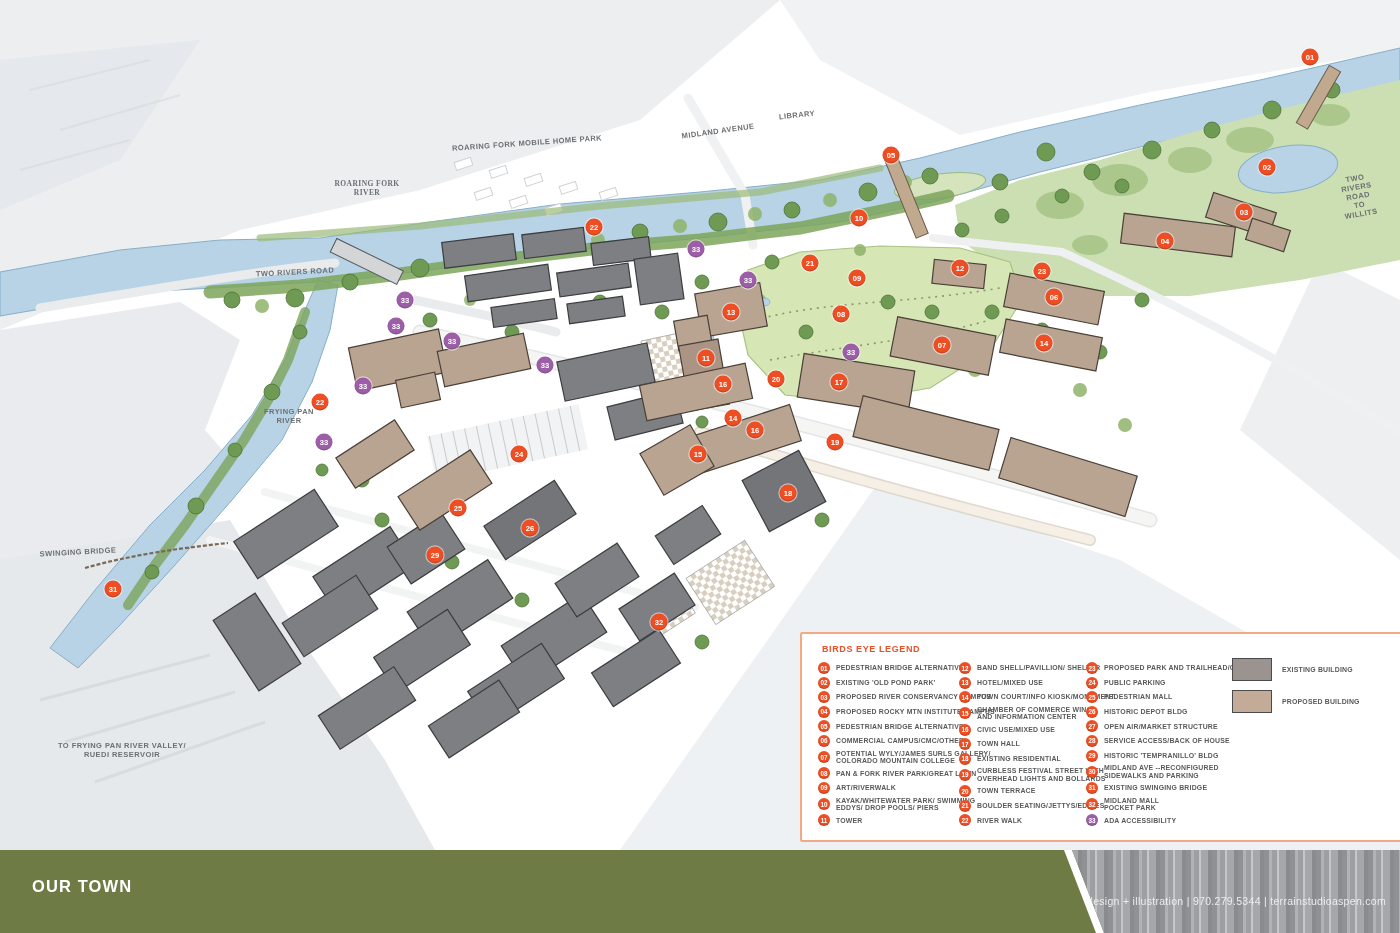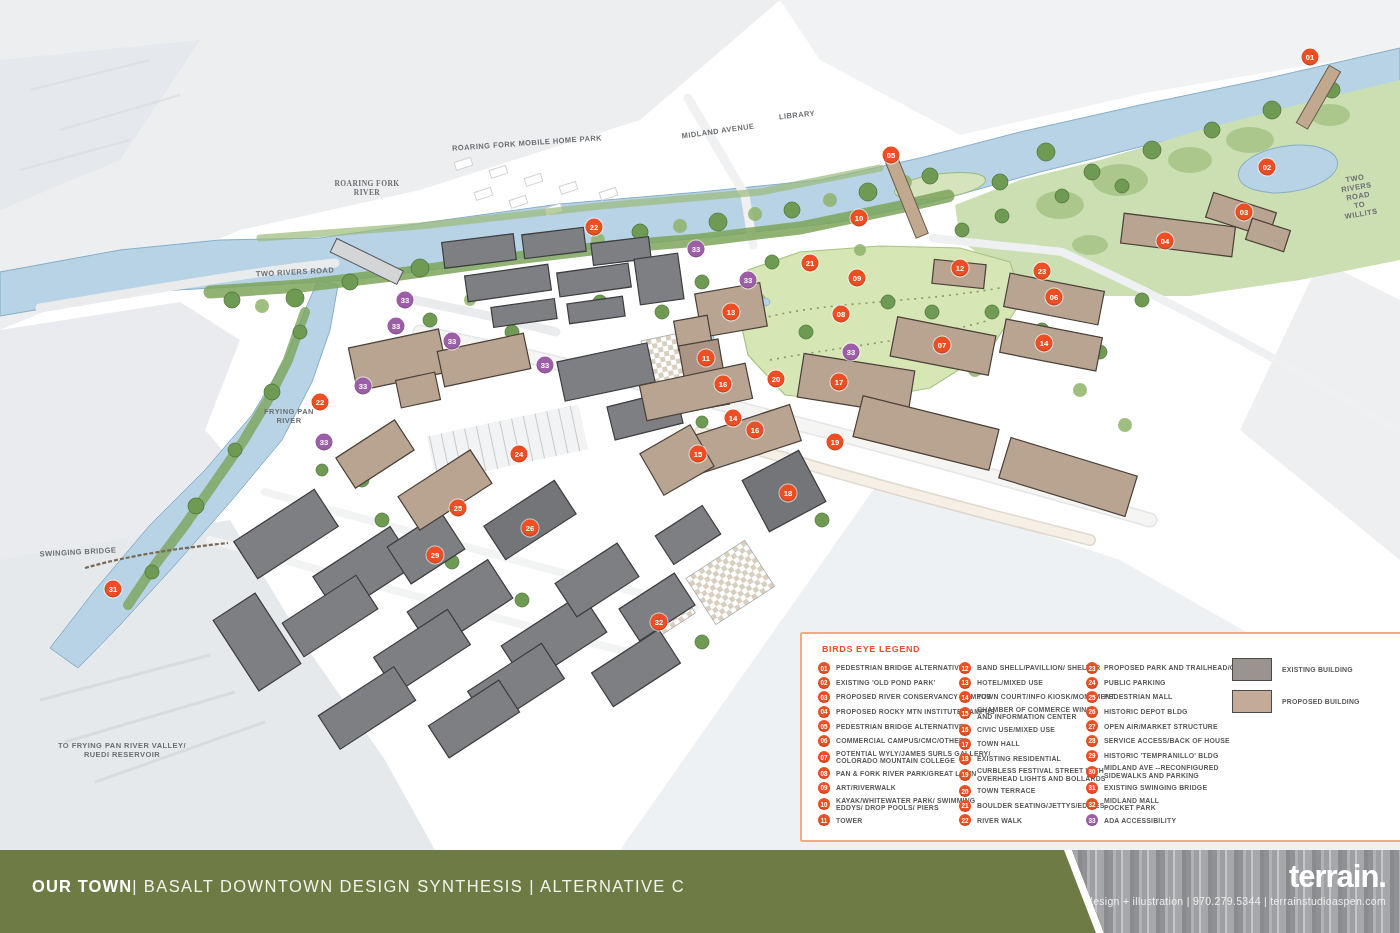--- a/index.html
+++ b/index.html
@@ -35,21 +35,21 @@
                     line-height:7.6px;white-space:pre-line;}
   .legend-swatches{position:absolute;left:430px;top:24px;display:flex;flex-direction:column;}
   .swatch-row{display:flex;align-items:center;margin-bottom:9px;}
   .swatch{width:38px;height:21px;border:1.6px solid #4b4b4d;margin-right:10px;}
   .swatch-label{font-size:6.9px;font-weight:bold;color:#58595b;letter-spacing:.2px;}
 
   
   .footer{position:absolute;left:0;top:850px;width:1400px;height:83px;background:#6e7b44;}
   .footer-left{position:absolute;left:32px;top:0;height:100%;display:flex;
                align-items:center;padding-bottom:10px;box-sizing:border-box;}
-  .ft-bold{color:#ffffff;font-size:16.5px;font-weight:bold;letter-spacing:1.1px;}
+  .ft-bold{color:#ffffff;font-size:16.5px;font-weight:bold;letter-spacing:1.1px;margin-right:7px;}
   .ft-rest{color:#f2f3ec;font-size:16.5px;font-weight:normal;letter-spacing:1.4px;}
   .footer-right{position:absolute;left:1056px;top:0;width:344px;height:83px;
       background:
         repeating-linear-gradient(90deg,#8f9194 0 5px,#b0b2b5 5px 8px,#9d9fa2 8px 13px,
                                   #c4c6c8 13px 15px,#a5a7aa 15px 22px,#898b8e 22px 26px);
       clip-path:polygon(16px 0,344px 0,344px 83px,48px 83px);}
   .footer-divider{position:absolute;left:1048px;top:0;width:344px;height:83px;background:#ffffff;
       clip-path:polygon(16px 0,24px 0,56px 83px,48px 83px);}
   .brand{position:absolute;right:14px;top:12px;color:#ffffff;font-size:31px;font-weight:bold;
          letter-spacing:-1px;line-height:30px;text-align:right;width:330px;}
@@ -505,21 +505,19 @@
             <div class="swatch" style="background: rgb(195, 171, 152);"></div>
             <div class="swatch-label">PROPOSED BUILDING</div>
           </div>
         </div>
     </div>
   </div>
 
   <div class="footer">
     <div class="footer-left">
       <span class="ft-bold">OUR TOWN</span>
-      <span class="ft-rest">| BASALT DOWNTOWN DESIGN SYNTHESIS | ALTERNATIVE C</span>
     </div>
     <div class="footer-divider"></div>
     <div class="footer-right">
-      <div class="brand">terrain.</div>
       <div class="brand-sub">design + illustration  |  970.279.5344  |  terrainstudioaspen.com</div>
     </div>
   </div>
 </div>
 
 </body></html>

